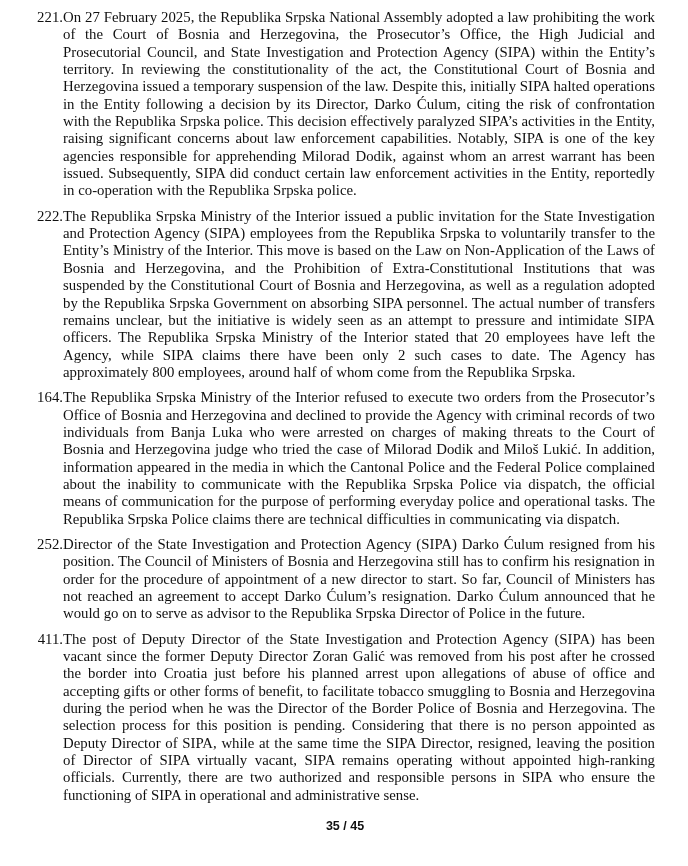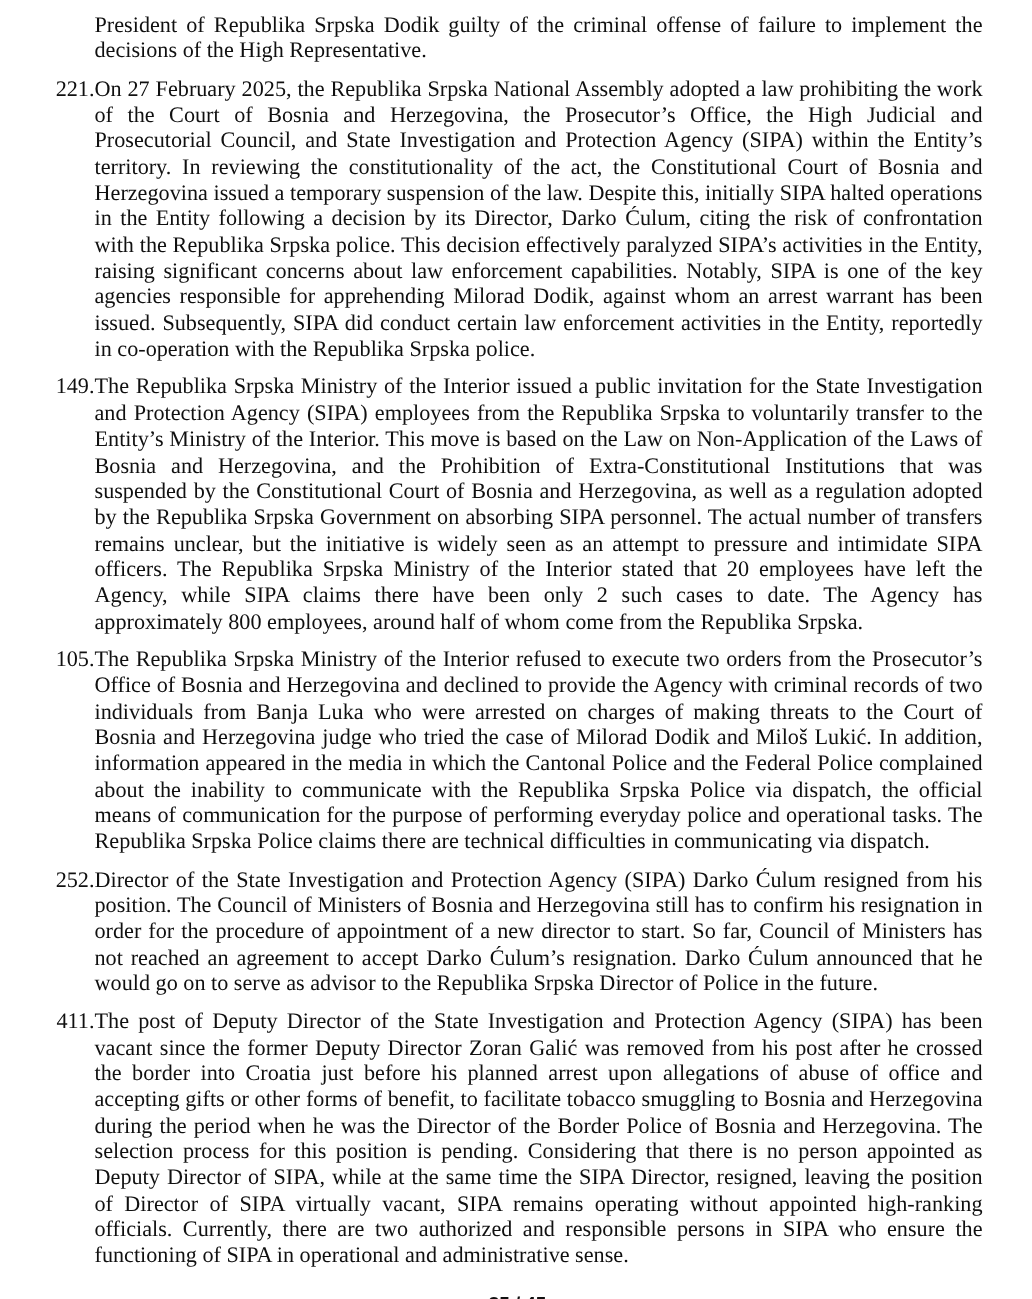--- a/index.html
+++ b/index.html
@@ -44,37 +44,33 @@
     font-weight: bold;
     font-size: 12.5px;
     color: #101010;
   }
 </style>
 </head>
 <body>
 
 <div class="page">
 
-  <div class="para">
-    <span class="num"></span>
-    <div class="ptext">President of Republika Srpska Dodik guilty of the criminal offense of failure to implement the decisions of the High Representative.</div>
-  </div>
 
   <div class="para">
     <span class="num">221.</span>
     <div class="ptext">On 27 February 2025, the Republika Srpska National Assembly adopted a law prohibiting the work of the Court of Bosnia and Herzegovina, the Prosecutor’s Office, the High Judicial and Prosecutorial Council, and State Investigation and Protection Agency (SIPA) within the Entity’s territory. In reviewing the constitutionality of the act, the Constitutional Court of Bosnia and Herzegovina issued a temporary suspension of the law. Despite this, initially SIPA halted operations in the Entity following a decision by its Director, Darko Ćulum, citing the risk of confrontation with the Republika Srpska police. This decision effectively paralyzed SIPA’s activities in the Entity, raising significant concerns about law enforcement capabilities. Notably, SIPA is one of the key agencies responsible for apprehending Milorad Dodik, against whom an arrest warrant has been issued. Subsequently, SIPA did conduct certain law enforcement activities in the Entity, reportedly in co-operation with the Republika Srpska police.</div>
   </div>
 
   <div class="para">
-    <span class="num">149.</span>
+    <span class="num">222.</span>
     <div class="ptext">The Republika Srpska Ministry of the Interior issued a public invitation for the State Investigation and Protection Agency (SIPA) employees from the Republika Srpska to voluntarily transfer to the Entity’s Ministry of the Interior. This move is based on the Law on Non-Application of the Laws of Bosnia and Herzegovina, and the Prohibition of Extra-Constitutional Institutions that was suspended by the Constitutional Court of Bosnia and Herzegovina, as well as a regulation adopted by the Republika Srpska Government on absorbing SIPA personnel. The actual number of transfers remains unclear, but the initiative is widely seen as an attempt to pressure and intimidate SIPA officers. The Republika Srpska Ministry of the Interior stated that 20 employees have left the Agency, while SIPA claims there have been only 2 such cases to date. The Agency has approximately 800 employees, around half of whom come from the Republika Srpska.</div>
   </div>
 
   <div class="para">
-    <span class="num">105.</span>
+    <span class="num">164.</span>
     <div class="ptext">The Republika Srpska Ministry of the Interior refused to execute two orders from the Prosecutor’s Office of Bosnia and Herzegovina and declined to provide the Agency with criminal records of two individuals from Banja Luka who were arrested on charges of making threats to the Court of Bosnia and Herzegovina judge who tried the case of Milorad Dodik and Miloš Lukić. In addition, information appeared in the media in which the Cantonal Police and the Federal Police complained about the inability to communicate with the Republika Srpska Police via dispatch, the official means of communication for the purpose of performing everyday police and operational tasks. The Republika Srpska Police claims there are technical difficulties in communicating via dispatch.</div>
   </div>
 
   <div class="para">
     <span class="num">252.</span>
     <div class="ptext">Director of the State Investigation and Protection Agency (SIPA) Darko Ćulum resigned from his position. The Council of Ministers of Bosnia and Herzegovina still has to confirm his resignation in order for the procedure of appointment of a new director to start. So far, Council of Ministers has not reached an agreement to accept Darko Ćulum’s resignation. Darko Ćulum announced that he would go on to serve as advisor to the Republika Srpska Director of Police in the future.</div>
   </div>
 
   <div class="para">
     <span class="num">411.</span>

